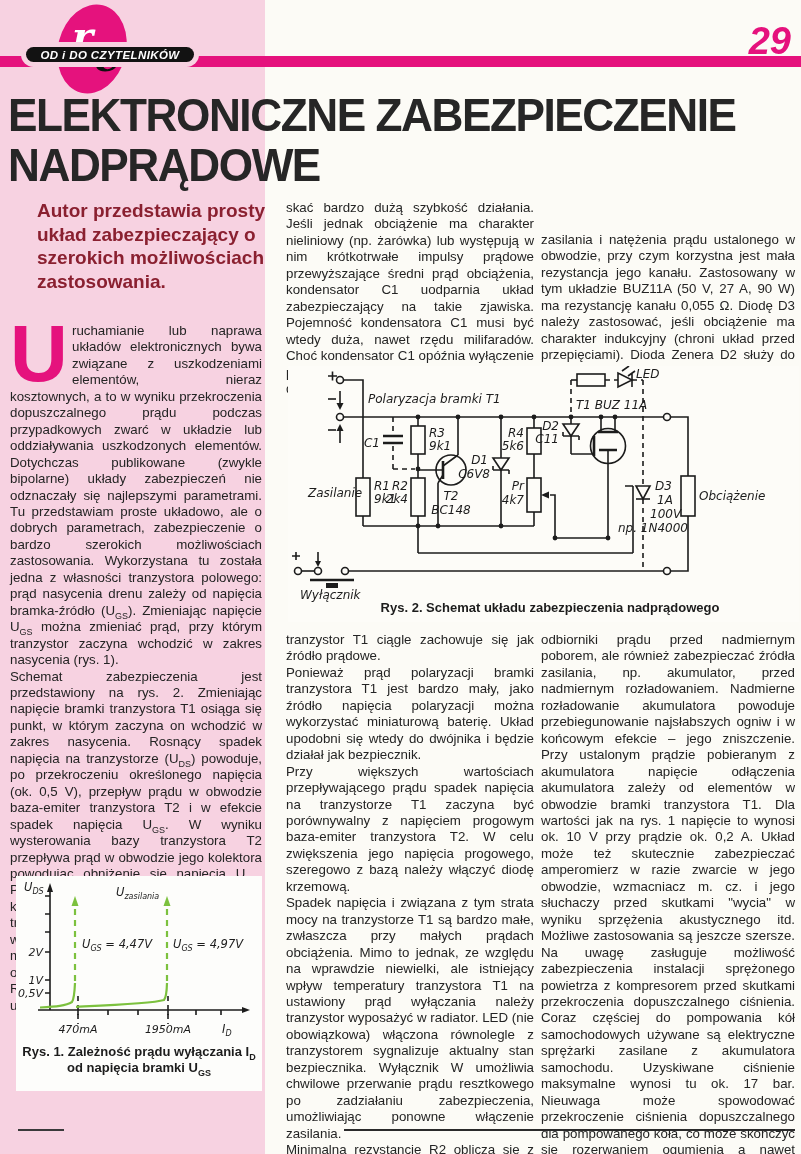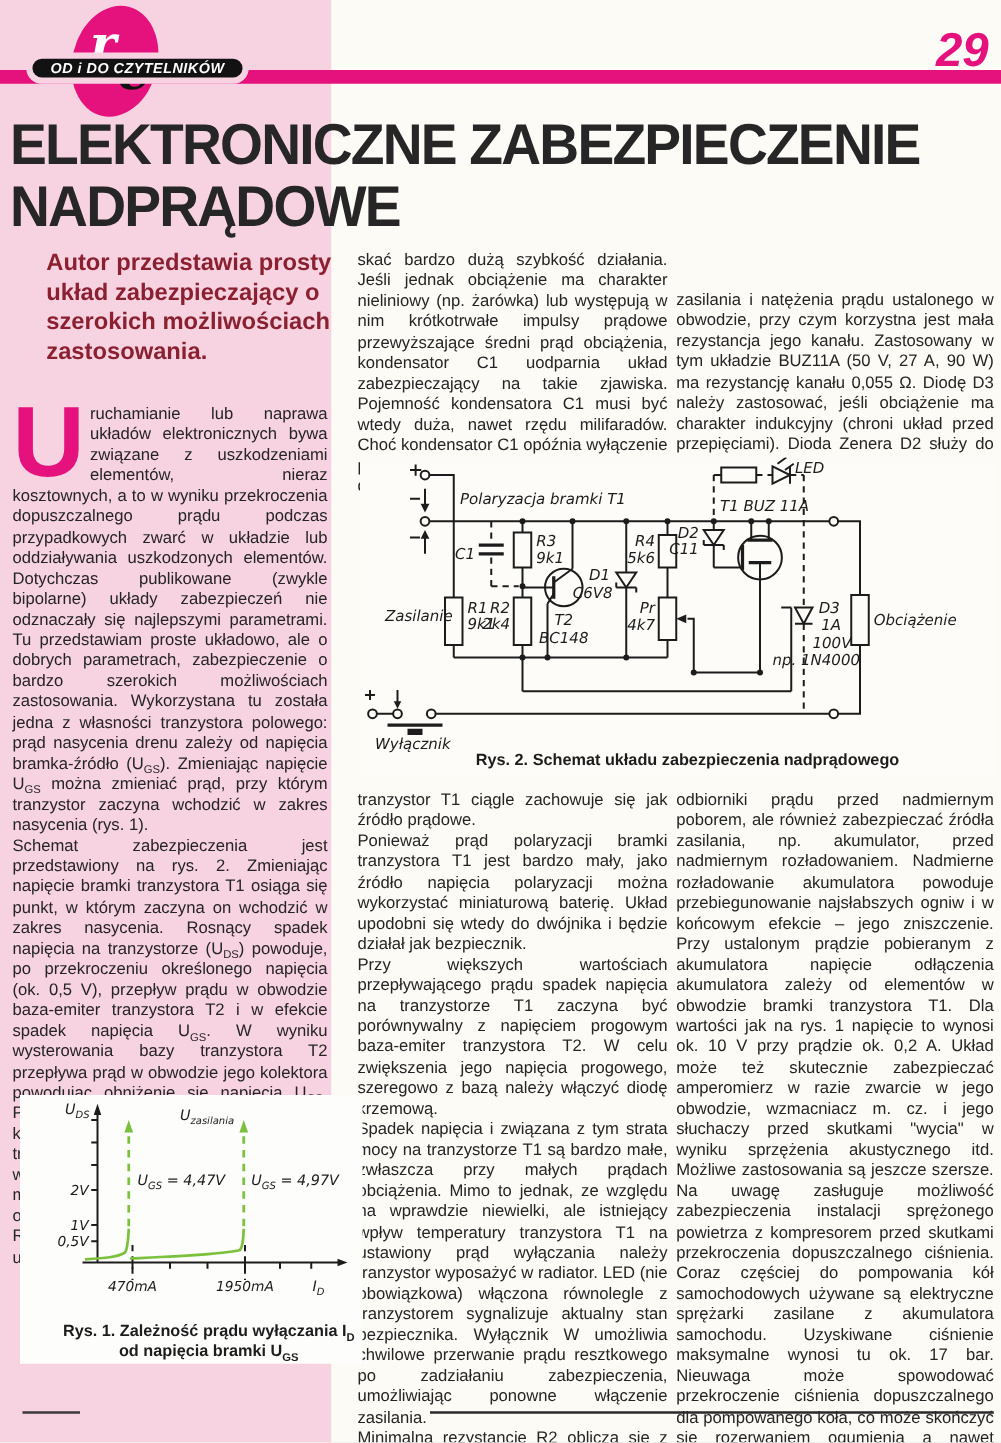--- a/index.html
+++ b/index.html
@@ -23,22 +23,22 @@
   .col p{margin:0;}
   .col-left{left:10px;top:323px;width:252px;}
   .col-mid-top{left:286px;top:200px;width:248px;}
   .col-right-top{left:541px;top:200px;width:254px;margin-top:32px;}
   .col-mid-bot{left:286px;top:632px;width:248px;}
   .col-right-bot{left:541px;top:632px;width:254px;}
   .dropcap{float:left;width:54px;height:62px;margin:2px 8px 0 0;font:bold 80px "Liberation Sans",sans-serif;
            line-height:58px;color:#e5127d;}
   sub{font-size:9px;line-height:0;}
   .fig2{position:absolute;left:288px;top:366px;width:511px;height:256px;background:#fdfcf8;}
-  .fig1{position:absolute;left:16px;top:876px;width:246px;height:215px;background:#fdfdfb;padding-left:28px;}
-  .fig1-caption{margin-top:16px;text-align:center;font-size:13px;font-weight:bold;line-height:16px;color:#1c1c1c;}
+  .fig1{position:absolute;left:16px;top:876px;width:246px;height:215px;background:#fdfdfb;}
+  .fig1-caption{margin-top:4px;text-align:center;font-size:13px;font-weight:bold;line-height:16px;color:#1c1c1c;}
   .wire{stroke:#1c1c1c;stroke-width:1.6;fill:none;}
   .thick{stroke-width:2.6;}
   .dashw{stroke-dasharray:5 4;}
   .comp{fill:#fdfcf8;stroke:#1c1c1c;stroke-width:1.6;}
   .solid{fill:#1c1c1c;stroke:none;}
   .dot{fill:#1c1c1c;}
   .slabel{font:italic 12px "DejaVu Sans",sans-serif;fill:#1c1c1c;}
   .scap{font:bold 13px "Liberation Sans",sans-serif;fill:#1c1c1c;}
   .gwire{stroke:#7cc13e;stroke-width:2.2;fill:none;}
   .gdash{stroke-dasharray:6 5;}

